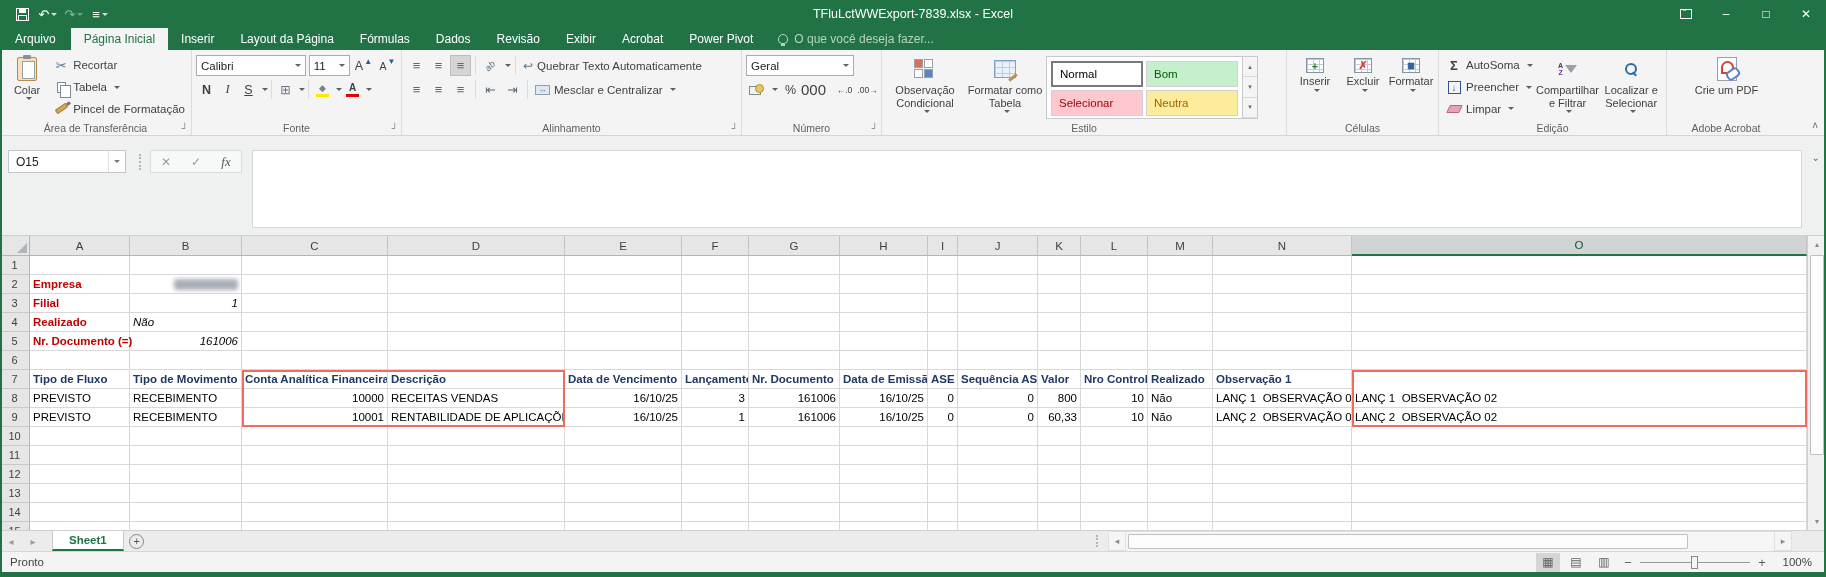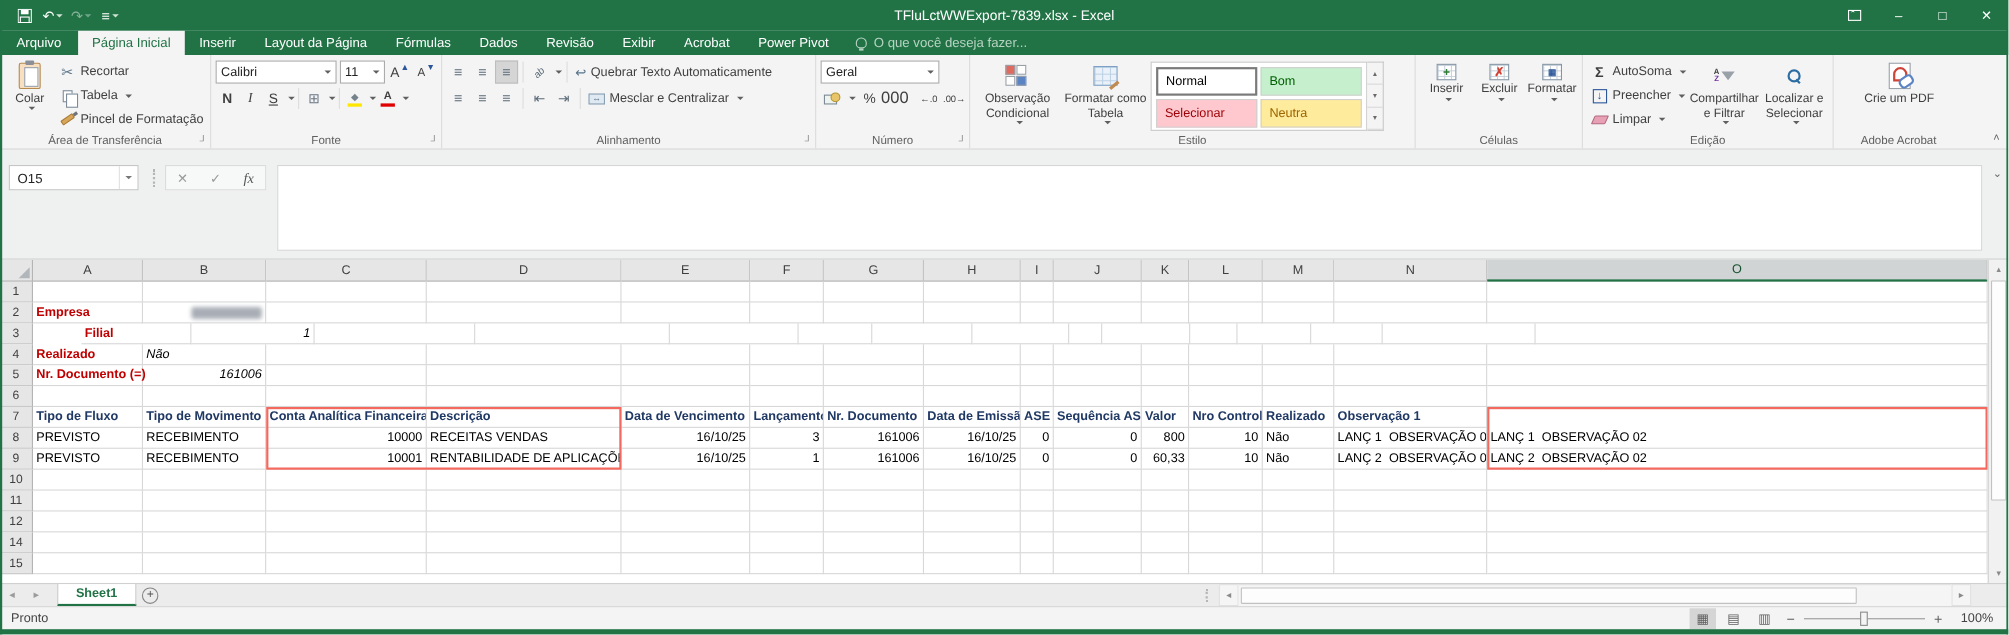--- a/index.html
+++ b/index.html
@@ -597,21 +597,21 @@
         <div class="g-cell" style="width: 30px;"></div>
         <div class="g-cell" style="width: 80px;"></div>
         <div class="g-cell" style="width: 43px;"></div>
         <div class="g-cell" style="width: 67px;"></div>
         <div class="g-cell" style="width: 65px;"></div>
         <div class="g-cell" style="width: 139px;"></div>
         <div class="g-cell" style="width: 455px;"></div>
       </div>
       <div class="g-row">
         <div class="g-rowhdr">3</div>
-        <div class="g-cell red-label" style="width: 100px; margin-left: 44px;">Filial</div>
+        <div class="g-cell red-label" style="width: 100px;">Filial</div>
         <div class="g-cell italic right" style="width: 112px;">1</div>
         <div class="g-cell" style="width: 146px;"></div>
         <div class="g-cell" style="width: 177px;"></div>
         <div class="g-cell" style="width: 117px;"></div>
         <div class="g-cell" style="width: 67px;"></div>
         <div class="g-cell" style="width: 91px;"></div>
         <div class="g-cell" style="width: 88px;"></div>
         <div class="g-cell" style="width: 30px;"></div>
         <div class="g-cell" style="width: 80px;"></div>
         <div class="g-cell" style="width: 43px;"></div>
@@ -775,20 +775,38 @@
         <div class="g-cell" style="width: 88px;"></div>
         <div class="g-cell" style="width: 30px;"></div>
         <div class="g-cell" style="width: 80px;"></div>
         <div class="g-cell" style="width: 43px;"></div>
         <div class="g-cell" style="width: 67px;"></div>
         <div class="g-cell" style="width: 65px;"></div>
         <div class="g-cell" style="width: 139px;"></div>
         <div class="g-cell" style="width: 455px;"></div>
       </div>
       <div class="g-row">
+        <div class="g-rowhdr">13</div>
+        <div class="g-cell" style="width: 100px;"></div>
+        <div class="g-cell" style="width: 112px;"></div>
+        <div class="g-cell" style="width: 146px;"></div>
+        <div class="g-cell" style="width: 177px;"></div>
+        <div class="g-cell" style="width: 117px;"></div>
+        <div class="g-cell" style="width: 67px;"></div>
+        <div class="g-cell" style="width: 91px;"></div>
+        <div class="g-cell" style="width: 88px;"></div>
+        <div class="g-cell" style="width: 30px;"></div>
+        <div class="g-cell" style="width: 80px;"></div>
+        <div class="g-cell" style="width: 43px;"></div>
+        <div class="g-cell" style="width: 67px;"></div>
+        <div class="g-cell" style="width: 65px;"></div>
+        <div class="g-cell" style="width: 139px;"></div>
+        <div class="g-cell" style="width: 455px;"></div>
+      </div>
+      <div class="g-row">
         <div class="g-rowhdr">14</div>
         <div class="g-cell" style="width: 100px;"></div>
         <div class="g-cell" style="width: 112px;"></div>
         <div class="g-cell" style="width: 146px;"></div>
         <div class="g-cell" style="width: 177px;"></div>
         <div class="g-cell" style="width: 117px;"></div>
         <div class="g-cell" style="width: 67px;"></div>
         <div class="g-cell" style="width: 91px;"></div>
         <div class="g-cell" style="width: 88px;"></div>
         <div class="g-cell" style="width: 30px;"></div>

